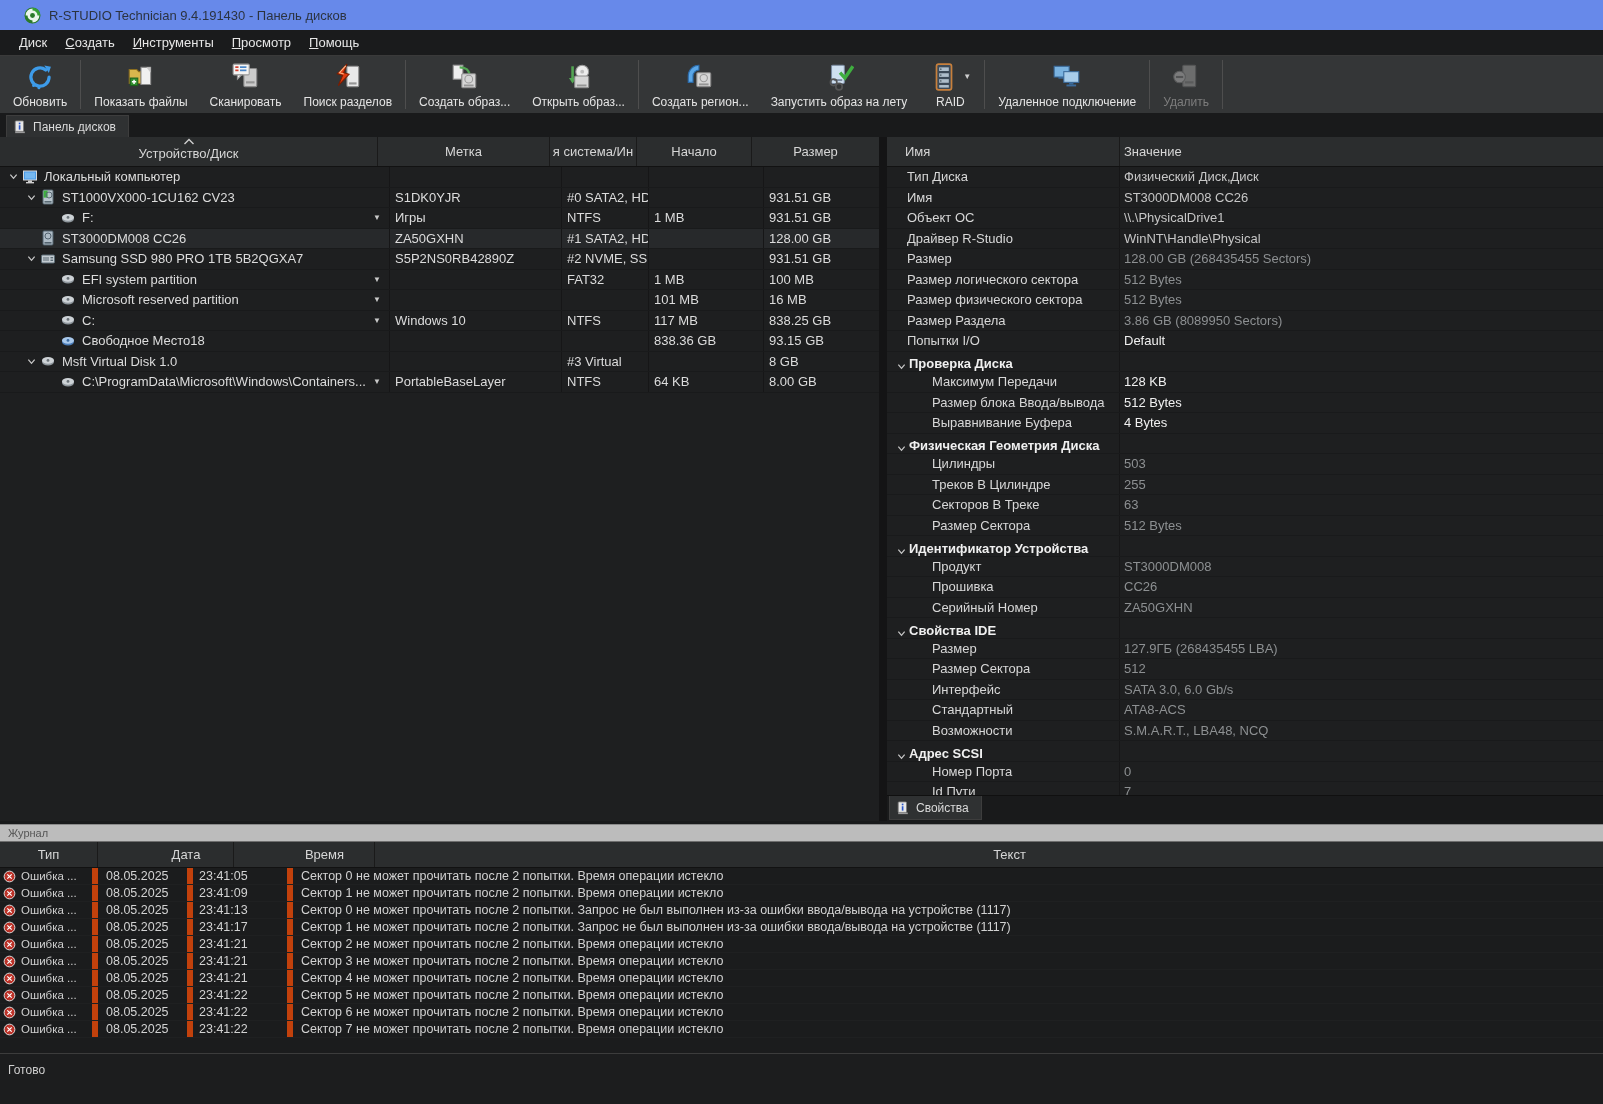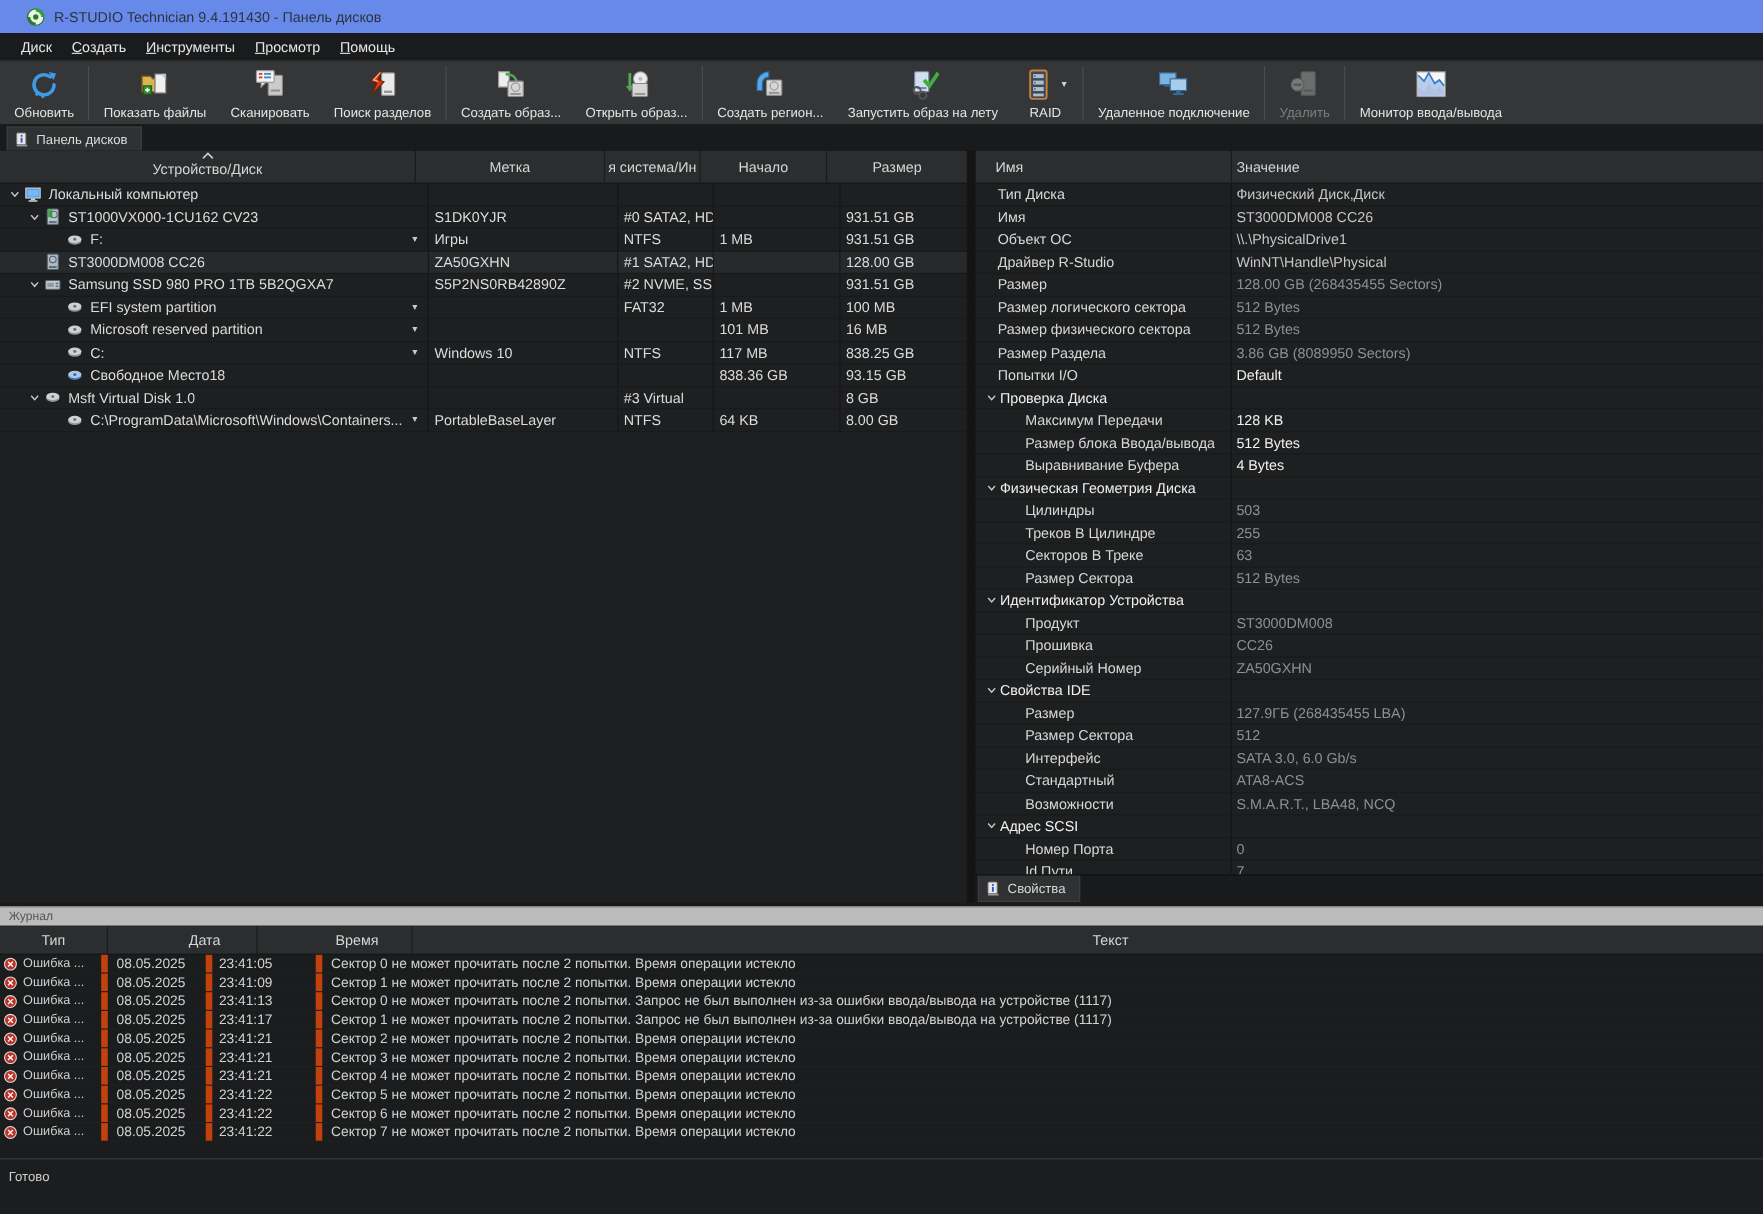--- a/index.html
+++ b/index.html
@@ -67,21 +67,21 @@
   .ticon { width:16px; height:16px; flex:0 0 16px; margin-right:6px; display:inline-flex; }
   .ticon svg { width:16px; height:16px; }
   .tlabel { overflow:hidden; text-overflow:clip; white-space:nowrap; }
   .dd { margin-left:auto; margin-right:8px; font-size:8px; color:#c9c9c9; flex:0 0 auto; }
   
   .p-rows { height:628px; overflow:hidden; }
   .p-row { display:flex; height:20.5px; align-items:center; border-bottom:1px solid #191a1b; font-size:13px; }
   .pc { height:100%; display:flex; align-items:center; white-space:nowrap; overflow:hidden; }
   .pc.name { width:233px; border-right:1px solid #161617; padding-left:20px; color:#d8d8d8; }
   .pc.val  { flex:1; padding-left:4px; }
-  .p-row.group .pc.name { padding-left:6px; font-weight:normal; color:#f0f0f0; }
+  .p-row.group .pc.name { padding-left:6px; font-weight:bold; color:#f0f0f0;align-items:flex-end; }
   .p-row.sub  .pc.name { padding-left:45px; }
   .p-row .pchev { width:16px; flex:0 0 16px; display:inline-flex; justify-content:center; }
   .p-row .pchev svg { width:9px; height:9px; }
   .vnorm   { color:#c6c6c6; }
   .vmut    { color:#8d9092; }
   .vbright { color:#f0f0f0; }
   
   .props-tabstrip { position:absolute; bottom:0; left:0; right:0; height:26px; background:#191a1b;
     display:flex; align-items:flex-start; border-top:1px solid #101010; }
   .props-tabstrip .tab { margin-left:2px; height:24px; border-top:none; border-bottom:1px solid #3d3d3d; }
@@ -272,31 +272,20 @@
           <svg viewBox="0 0 28 28">
         <rect x="11" y="3" width="12" height="20" rx="1" fill="#9a9a9a" stroke="#6e6e6e"></rect>
         <rect x="13" y="18" width="8" height="2" fill="#7a7a7a"></rect>
         <ellipse cx="8" cy="14" rx="5.4" ry="5.4" fill="#b5b5b5" stroke="#7a7a7a"></ellipse>
         <rect x="4.6" y="13" width="6.8" height="2" fill="#6e6e6e"></rect>
       </svg>
         </span>
       <span class="tb-label">Удалить</span>
     </div>
     <div class="tb-sep"></div>
-    <div class="tb-btn">
-      <span class="tb-iconwrap">
-          <svg viewBox="0 0 28 28">
-        <rect x="2" y="3" width="24" height="21" fill="#f6f6f6" stroke="#8a8a8a"></rect>
-        <path d="M3 16l5 4 4-7 5 6 4-4 4 4v4H3z" fill="#f2a0a0"></path>
-        <path d="M3 6l5 5 4-7 5 9 4-3 4 5v9H3z" fill="#a8c8ec" fill-opacity=".85"></path>
-        <path d="M3 6l5 5 4-7 5 9 4-3 4 5" fill="none" stroke="#3a78c0" stroke-width="1.4"></path>
-      </svg>
-        </span>
-      <span class="tb-label">Монитор ввода/вывода</span>
-    </div>
   </div>
 
   <div class="tabstrip">
     <div class="tab">
       <svg viewBox="0 0 16 16">
         <rect x="2.5" y="1" width="9.5" height="12" rx="1" fill="#e8e8e8" stroke="#7a7a7a"></rect>
         <rect x="6.6" y="3" width="1.9" height="1.9" fill="#2a55c8"></rect>
         <rect x="6.6" y="6" width="1.9" height="5" fill="#2a55c8"></rect>
         <rect x="2.5" y="13.2" width="11" height="1.8" fill="#9a9a9a"></rect>
       </svg>

